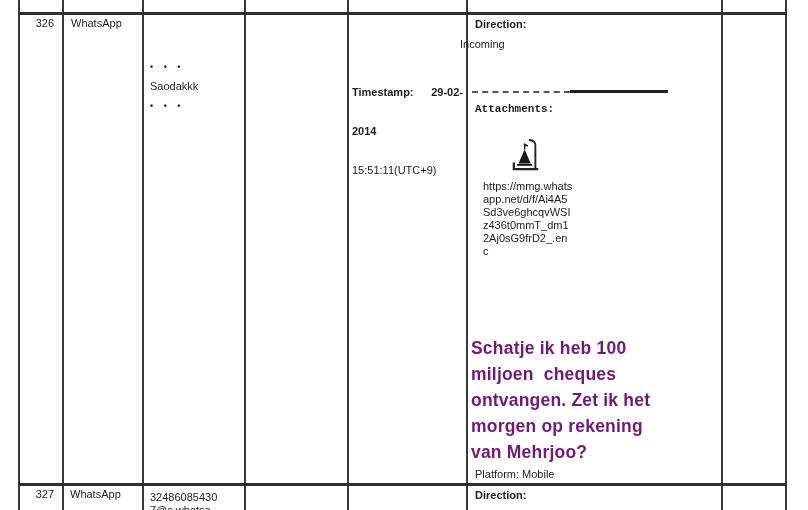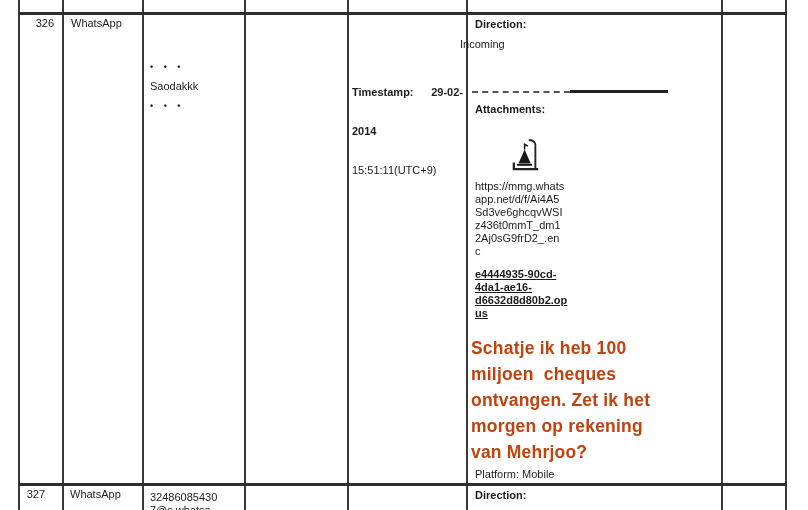--- a/index.html
+++ b/index.html
@@ -15,27 +15,27 @@
   .vline { position:absolute; top:0; height:510px; width:2px; background:#3a3a3a; }
   .hline { position:absolute; height:3px; background:#2e2e2e; }
   .cell  { position:absolute; font-size:11px; line-height:13px; white-space:pre-wrap; }
   .bold  { font-weight:700; }
   .row-index { text-align:right; padding-right:9px; }
   .ts-line1 { display:flex; justify-content:space-between; font-weight:700;margin-top:44px; }
   .dots { font-size:9px; font-weight:700; letter-spacing:4px; }
   .redact-line { position:absolute; display:flex; }
   .redact-dashed { width:98px; border-bottom:2px dashed #555; height:3px; }
   .redact-solid  { width:98px; border-bottom:3px solid #222; height:2px; }
-  .attachment-url { width:102px; }
+  .attachment-url { width:102px;margin-left:8px; }
   .attachment-link {
     text-decoration:underline; font-weight:700; color:#1c1c1c; cursor:pointer;
   }
   .message {
     font-size:17.5px; line-height:26px; font-weight:700; letter-spacing:0.2px;
-    width:212px; color:#c2410c;
+    width:212px; color:#701a75;
   }
   .icon-wrap { position:absolute; }
 </style>
 </head>
 <body>
 
 <div class="page">
 
   <div class="vline" style="left:18px"></div>
   <div class="vline" style="left:62px"></div>
@@ -66,53 +66,49 @@
   </div>
 
   <div class="cell bold" style="left:475px; top:18px;">Direction:</div>
   <div class="cell" style="left:460px; top:38px;">Incoming</div>
 
   <div class="redact-line" style="left:472px; top:90px;">
     <span class="redact-dashed"></span>
     <span class="redact-solid"></span>
   </div>
 
-  <div class="cell bold" style="left:475px; top:103px;">Attachments:</div>
+  <div class="cell bold" style="left:475px; top:103px;font-family:Liberation Mono, monospace;">Attachments:</div>
 
   <div class="icon-wrap" style="left:511px; top:137px;">
     <svg width="30" height="37" viewBox="0 0 32 39" fill="none">
       <path d="M19 3 Q27 3 26 11 L26 34" stroke="#222" stroke-width="2" fill="none"></path>
       <path d="M3 27 L3 34 L29 34" stroke="#222" stroke-width="2.4" fill="none"></path>
       <path d="M8 28 L14.5 13 L21 28 Z" fill="#161616"></path>
       <path d="M14.5 13 L14.5 7.5 L18 9.5" stroke="#161616" stroke-width="1.6" fill="none"></path>
       <path d="M6.5 29.5 L22.5 29.5" stroke="#161616" stroke-width="2"></path>
     </svg>
   </div>
 
   <div class="cell attachment-url" style="left:475px; top:180px;">https://mmg.whats
 app.net/d/f/Ai4A5
 Sd3ve6ghcqvWSI
 z436t0mmT_dm1
 2Aj0sG9frD2_.en
 c</div>
 
-  <div class="cell attachment-link" style="left:475px; top:268px; width:102px;">e4444935-90cd-
-4da1-ae16-
-d6632d8d80b2.op
-us</div>
 
   <div class="cell message" style="left:471px; top:335px;">Schatje ik heb 100
 miljoen  cheques
 ontvangen. Zet ik het
 morgen op rekening
 van Mehrjoo?</div>
 
   <div class="cell" style="left:475px; top:468px;">Platform: Mobile</div>
 
-  <div class="cell row-index" style="left:10px; top:488px; width:44px;">327</div>
+  <div class="cell row-index" style="left:19px; top:488px; width:44px;">327</div>
 
   <div class="cell" style="left:70px; top:488px; width:70px;">WhatsApp</div>
 
   <div class="cell" style="left:150px; top:491px; width:95px;">32486085430
 7@s.whatsa</div>
 
   <div class="cell" style="left:352px; top:486px; width:111px;">
     
     
   </div>

